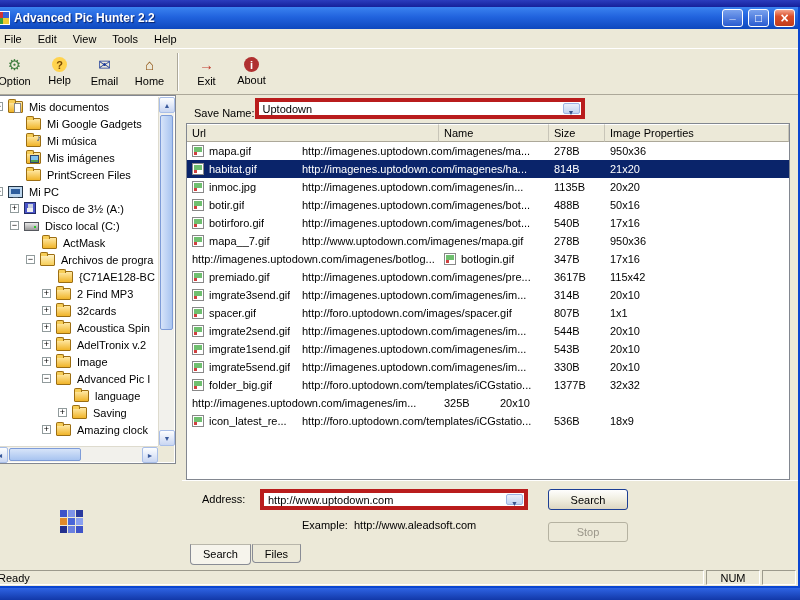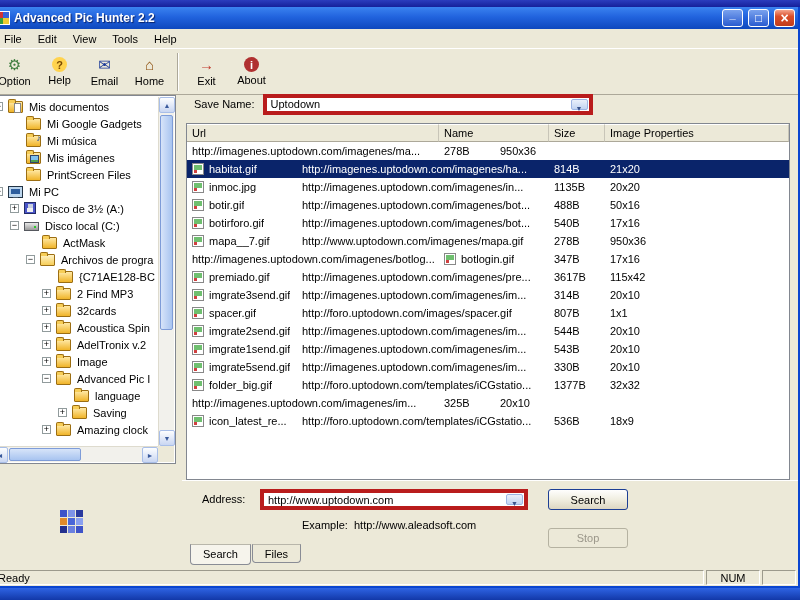--- a/index.html
+++ b/index.html
@@ -86,21 +86,21 @@
   .logo{position:absolute;left:70px;top:46px;width:23px;height:23px;
     background-image:linear-gradient(#3E53C8,#3E53C8),linear-gradient(#7E93E8,#7E93E8),linear-gradient(#2A3A9E,#2A3A9E),
                      linear-gradient(#E08A2A,#E08A2A),linear-gradient(#4A66D8,#4A66D8),linear-gradient(#8AA0F0,#8AA0F0),
                      linear-gradient(#23308E,#23308E),linear-gradient(#6A80E0,#6A80E0),linear-gradient(#3E53C8,#3E53C8);
     background-size:7px 7px;background-repeat:no-repeat;
     background-position:0 0,8px 0,16px 0,0 8px,8px 8px,16px 8px,0 16px,8px 16px,16px 16px}
 
   .splitter{flex:none;width:6px;background:#ECE9D8}
 
   .right-col{flex:1;display:flex;flex-direction:column;min-width:0}
-  .save-row{flex:none;height:28px;display:flex;align-items:center;gap:8px;padding:4px 8px 14px 12px}
+  .save-row{flex:none;height:28px;display:flex;align-items:flex-end;padding:4px 8px 4px 12px}
   .combo{height:21px;background:#fff;border:4px solid #b91c1c;position:relative;display:flex;align-items:center;
          padding:0 20px 0 4px;white-space:nowrap;overflow:hidden}
   .combo-arrow{position:absolute;top:1px;right:1px;bottom:1px;width:17px;
                background:linear-gradient(#EAF0FB,#C2D4F2);border:1px solid #9CB4E4;border-radius:2px}
   .combo-arrow::before{content:"▼";font-size:7px;color:#39538C;display:block;text-align:center;line-height:17px}
   .save-combo{width:330px}
 
   
   .listview{flex:1;margin:0 8px 0 4px;background:#fff;border:1px solid #828790;display:flex;flex-direction:column;
             overflow:hidden;min-height:0}
@@ -122,21 +122,21 @@
   .addr-row{position:relative;height:22px}
   .addr-label{position:absolute;left:20px;top:4px}
   .addr-combo{position:absolute;left:78px;top:0;width:268px}
   .push-btn{display:flex;align-items:center;justify-content:center;border-radius:3px}
   .search-btn{position:absolute;left:366px;top:0;width:80px;height:21px;
               background:linear-gradient(#FEFEFD,#F0EEE0 50%,#DCD6C2);border:1px solid #1C3E94}
   .search-btn::first-letter{text-decoration:underline}
   .example-row{position:relative;height:22px;margin-top:5px}
   .example-label{position:absolute;left:120px;top:3px}
   .example-value{position:absolute;left:172px;top:3px}
-  .stop-btn{position:absolute;left:366px;top:12px;width:80px;height:20px;background:#ECE9D8;
+  .stop-btn{position:absolute;left:366px;top:6px;width:80px;height:20px;background:#ECE9D8;
             border:1px solid #B5B2A1;color:#9B978A}
 
   .tabs{flex:none;height:24px;display:flex;gap:1px;padding-left:8px;align-items:flex-start}
   .tab{height:19px;padding:3px 12px 0;background:#ECE9D8;border:1px solid #898C95;border-top:1px solid #B8B6AA;
        border-radius:0 0 4px 4px}
   .tab.active{background:#F6F4EC;height:21px}
 
   .statusbar{flex:none;height:18px;display:flex;gap:2px;padding:2px 2px 1px}
   .sb-cell{border:1px solid;border-color:#9C9A8C #FFFFFF #FFFFFF #9C9A8C;padding:1px 5px;white-space:nowrap;overflow:hidden}
   .sb-ready{flex:1}
@@ -333,20 +333,24 @@
 
       <div class="listview">
         <div id="lv-header">
             <div class="lv-col c1">Url</div>
             <div class="lv-col c0">Name</div>
             <div class="lv-col c2">Size</div>
             <div class="lv-col c3">Image Properties</div>
           </div>
         <div id="lv-body">
             <div class="lv-row">
+              <div class="lv-cell c0">
+                <span class="gif-icon"></span>
+                <span class="cell-text">mapa.gif</span>
+              </div>
               <div class="lv-cell c1">http://imagenes.uptodown.com/imagenes/ma...</div>
               <div class="lv-cell c2">278B</div>
               <div class="lv-cell c3">950x36</div>
             </div>
             <div class="lv-row selected">
               <div class="lv-cell c0">
                 <span class="gif-icon"></span>
                 <span class="cell-text">habitat.gif</span>
               </div>
               <div class="lv-cell c1">http://imagenes.uptodown.com/imagenes/ha...</div>

